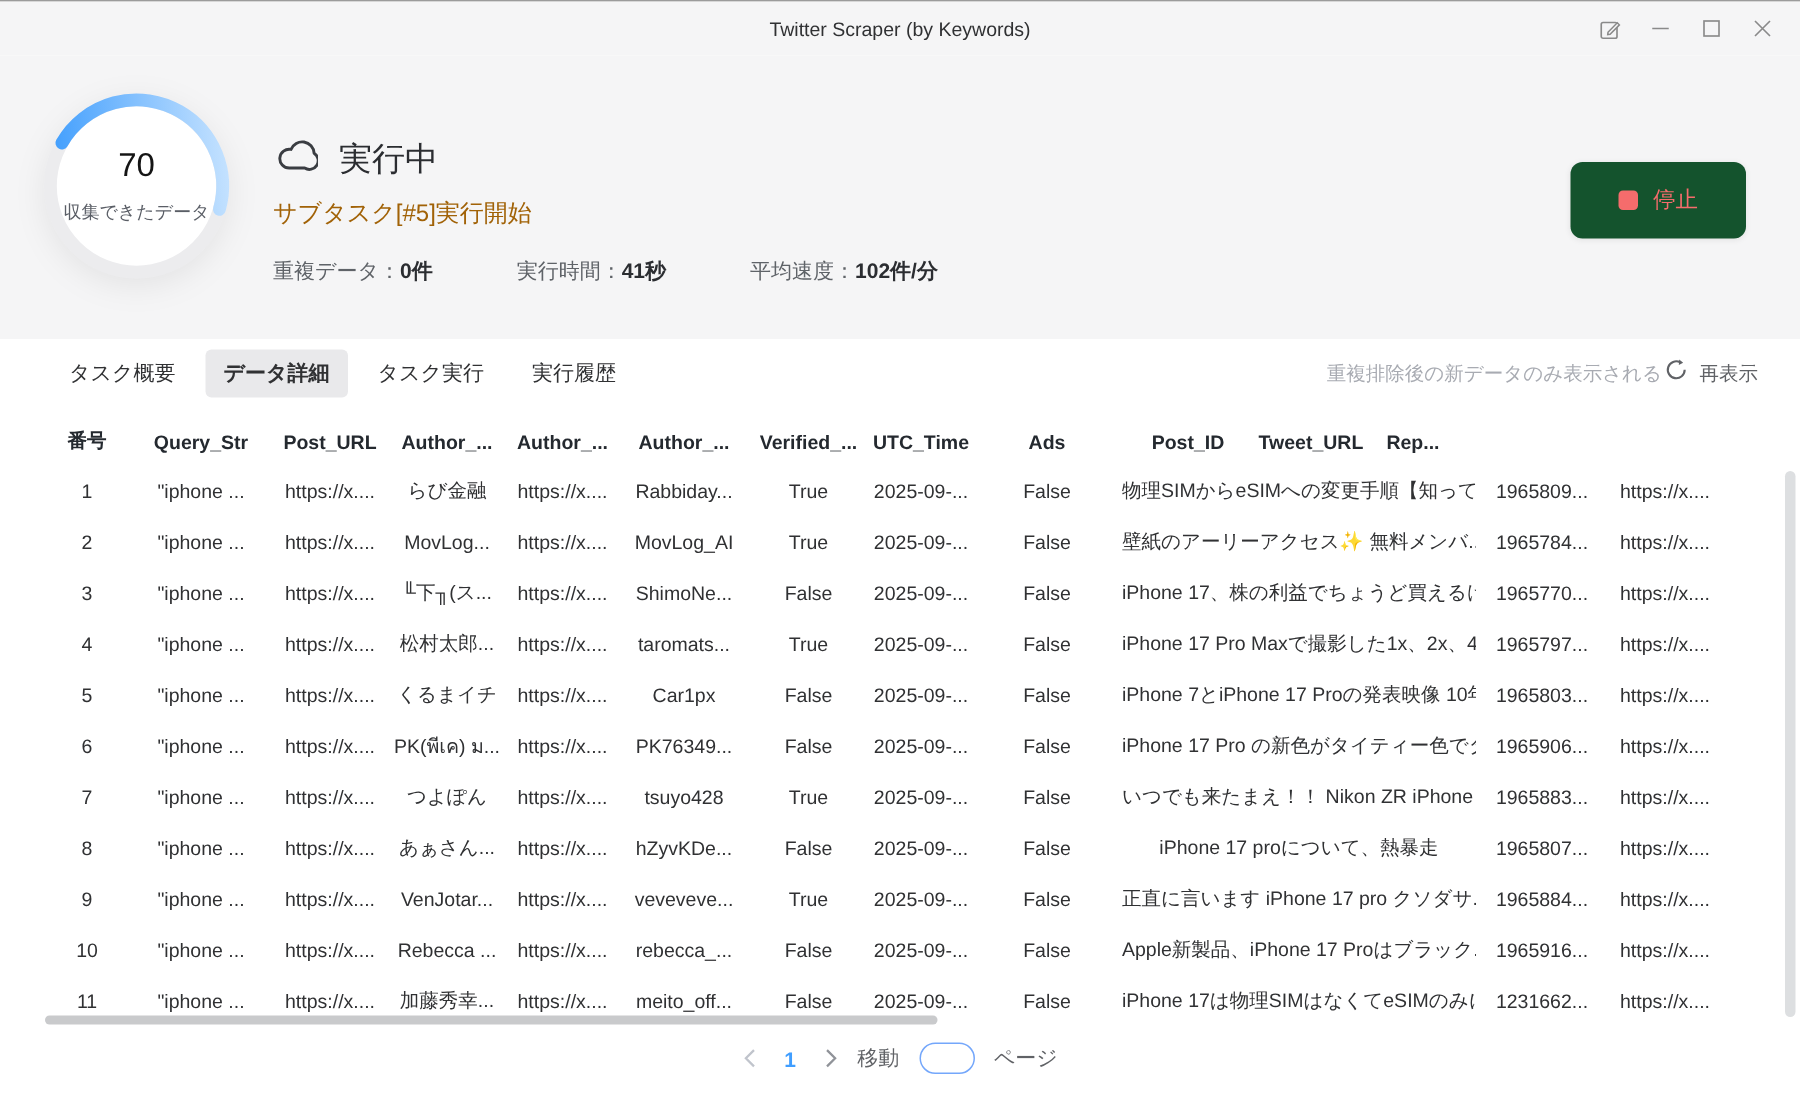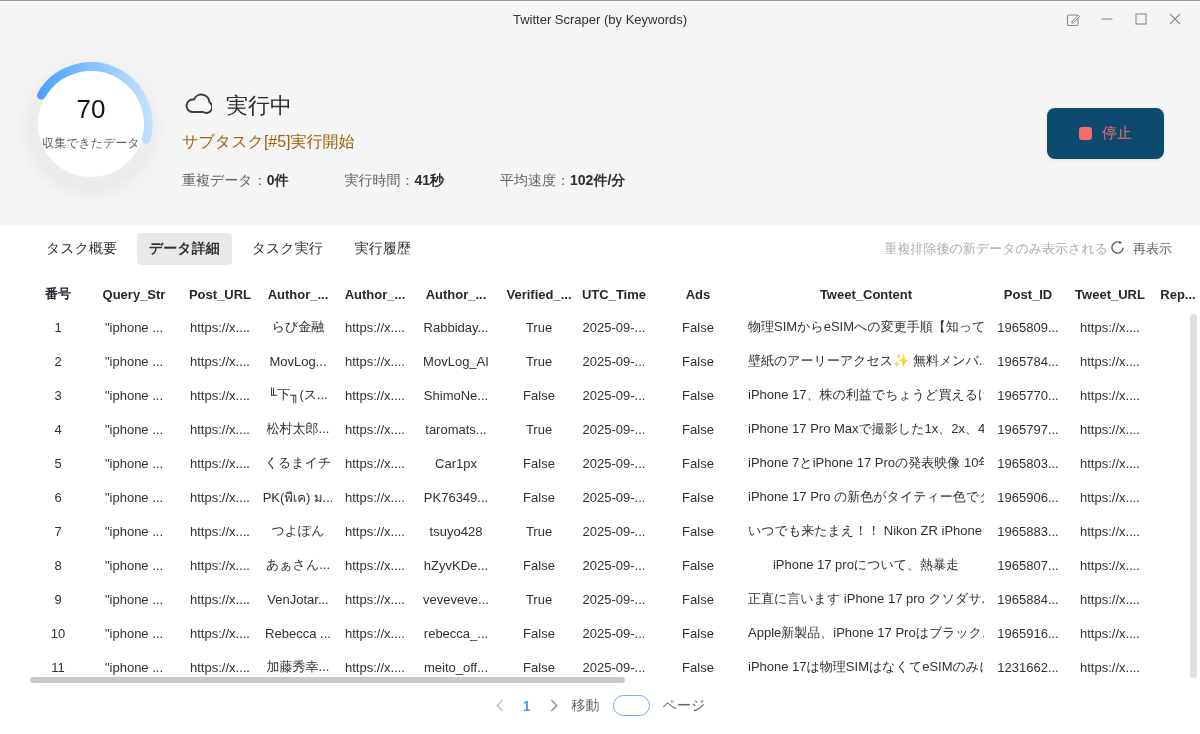--- a/index.html
+++ b/index.html
@@ -16,32 +16,32 @@
     font-size:13px; color:#303133;
   }
   .win-controls { position:absolute; right:8px; top:0; height:36px; display:flex; align-items:center; }
   .win-btn { width:34px; height:36px; display:flex; align-items:center; justify-content:center; cursor:default; }
   .win-btn svg { display:block; }
   
   .header { position:relative; height:189px; background:#f5f5f6; }
   .progress-wrap { position:absolute; left:24px; top:20px; width:134px; height:134px; }
   .progress-wrap svg { filter:drop-shadow(0 5px 10px rgba(0,0,0,0.07)); }
   .progress-text { position:absolute; inset:0; display:flex; flex-direction:column; align-items:center; justify-content:center; }
-  .progress-num { font-size:26px; color:#141414; line-height:1.05; }
+  .progress-num { font-size:22px; color:#141414; line-height:1.05; }
   .progress-label { font-size:12px; color:#5a5e66; margin-top:12px;text-align:center; }
   .status { position:absolute; left:182px; top:54px; }
   .status-top { display:flex; align-items:center; gap:14px; }
   .status-state { font-size:22px; color:#2b2d31; }
   .status-sub { margin-top:11px; font-size:16px; color:#a16207; }
   .status-stats { margin-top:19px; display:flex; gap:56px; font-size:14px; }
   .stat-label { color:#5f6368; }
   .stat-value { color:#2b2d31; font-weight:bold; }
   .stop-btn {
     position:absolute; right:36px; top:71px; width:117px; height:51px;
-    background:#0c4a6e; border:none; border-radius:8px;
+    background:#14532d; border:none; border-radius:8px;
     box-shadow:0 1px 4px rgba(0,0,0,0.08);
     display:flex; align-items:center; justify-content:center; gap:10px; cursor:pointer;
   }
   .stop-square { width:13px; height:13px; background:#f56c6c; border-radius:3px; }
   .stop-label { font-size:15px; color:#f56c6c; }
   
   .tabs-row { position:relative; height:46px; display:flex; align-items:center; padding-left:34px; }
   .tab { font-size:14px; color:#303133; padding:7px 12px; margin-right:8px; border-radius:4px; cursor:pointer; }
   .tab.active { background:#e9e9eb; font-weight:bold; }
   .tabs-right { position:absolute; right:28px; top:0; height:46px; display:flex; align-items:center; gap:2px; }
@@ -170,21 +170,20 @@
   <div class="thead">
       <div class="cell hcell c0">番号</div>
       <div class="cell hcell c1">Query_Str</div>
       <div class="cell hcell c2">Post_URL</div>
       <div class="cell hcell c3">Author_...</div>
       <div class="cell hcell c4">Author_...</div>
       <div class="cell hcell c5">Author_...</div>
       <div class="cell hcell c6">Verified_...</div>
       <div class="cell hcell c7">UTC_Time</div>
       <div class="cell hcell c8">Ads</div>
-      <div class="cell hcell c9">Tweet_Content</div>
       <div class="cell hcell c10">Post_ID</div>
       <div class="cell hcell c11">Tweet_URL</div>
       <div class="cell hcell c12">Rep...</div>
     </div>
   <div>
       <div class="trow">
         <div class="cell c0">1</div>
         <div class="cell c1">"iphone ...</div>
         <div class="cell c2">https://x....</div>
         <div class="cell c3">らび金融</div>

